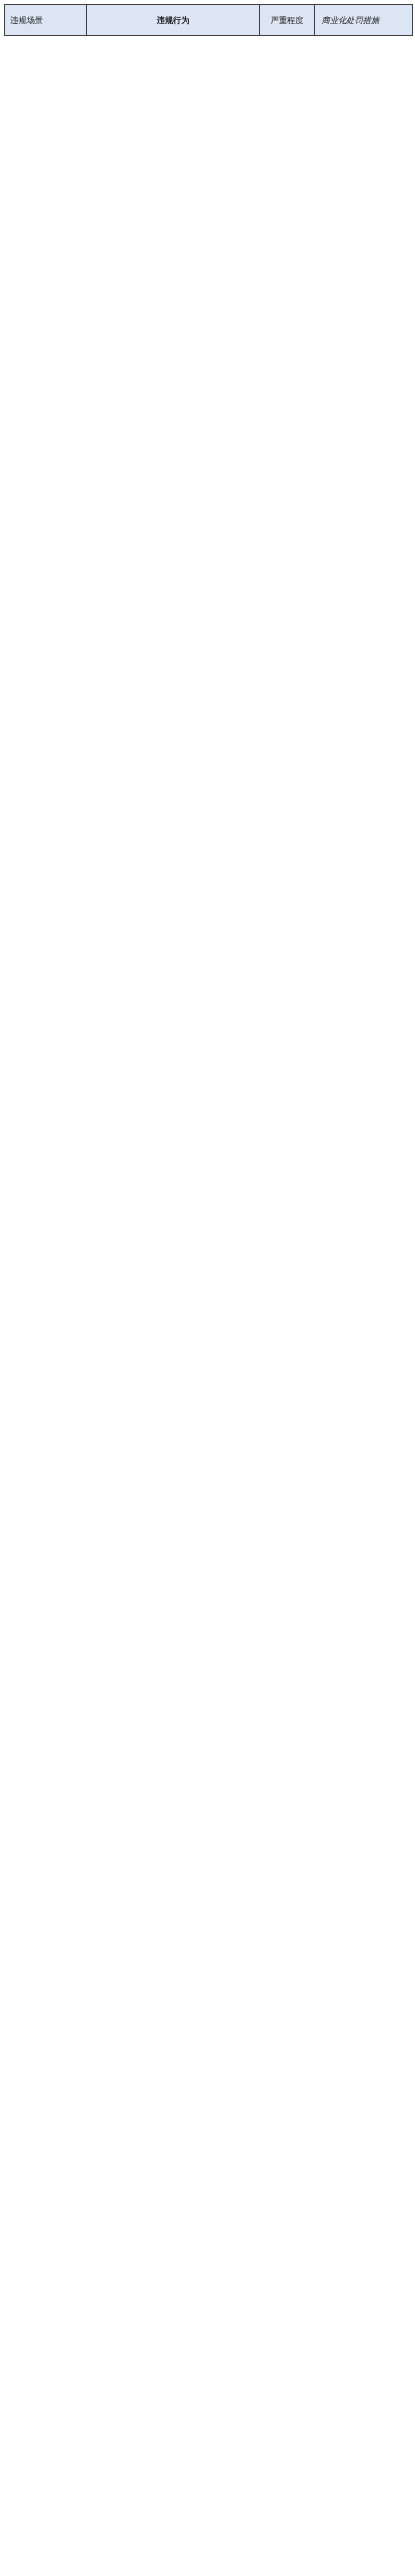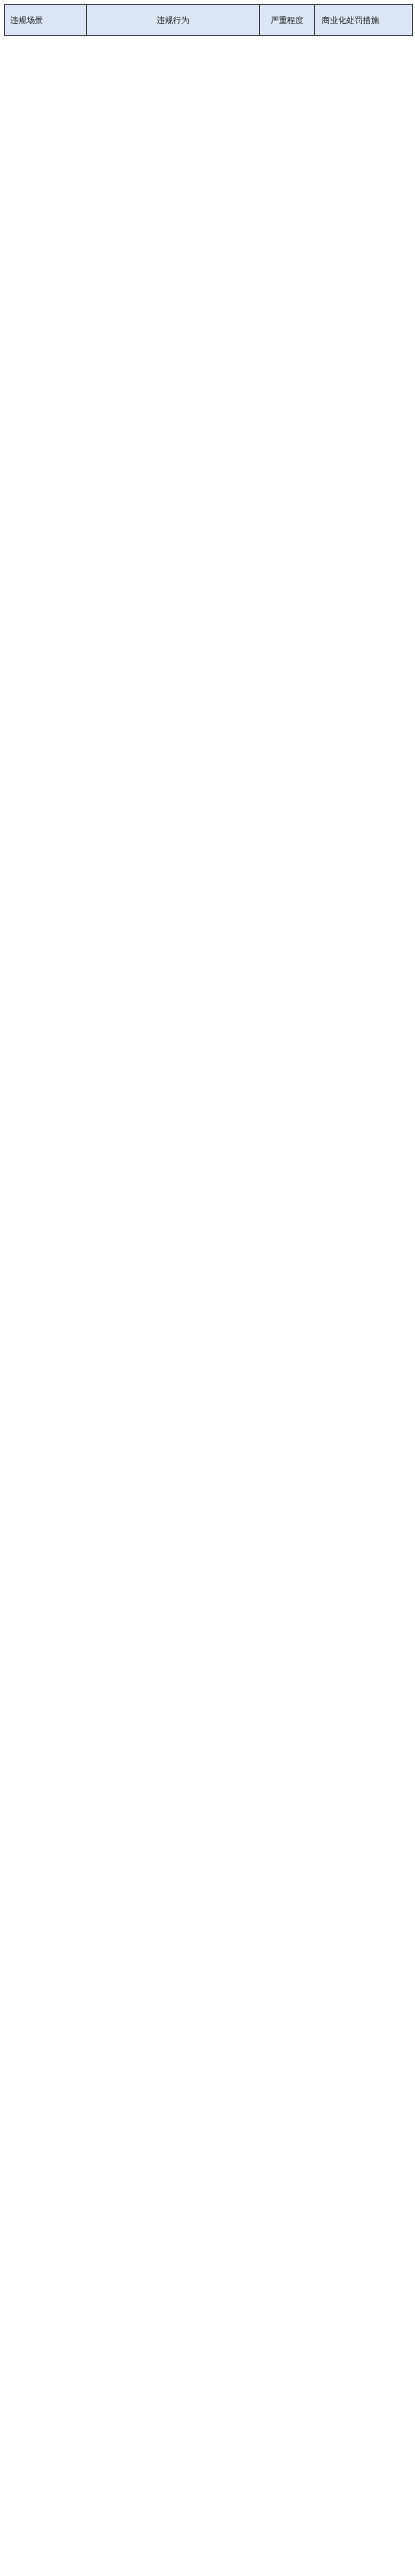--- a/index.html
+++ b/index.html
@@ -23,23 +23,23 @@
     border-bottom:0.5px solid #8e8e8e;
     box-sizing:border-box;
     word-break:break-all;
   }
   thead th {
     background:#dbe5f3;
     height:31px;
     border:1px solid #3e3e3e;
   }
   th.h-0 { text-align:left; padding-left:5.2px; }
-  th.h-1 { text-align:center; }
+  th.h-1 { text-align:center;font-weight:bold; }
   th.h-2 { }
-  th.h-3 { text-align:left; padding-left:6.7px; }
+  th.h-3 { text-align:left; padding-left:6.7px;font-style:italic; }
 </style>
 </head>
 <body>
 
 <div class="page">
   <div>
       <table class="rule-table">
         <colgroup>
           <col style="width: 82px;">
           <col style="width: 173px;">

